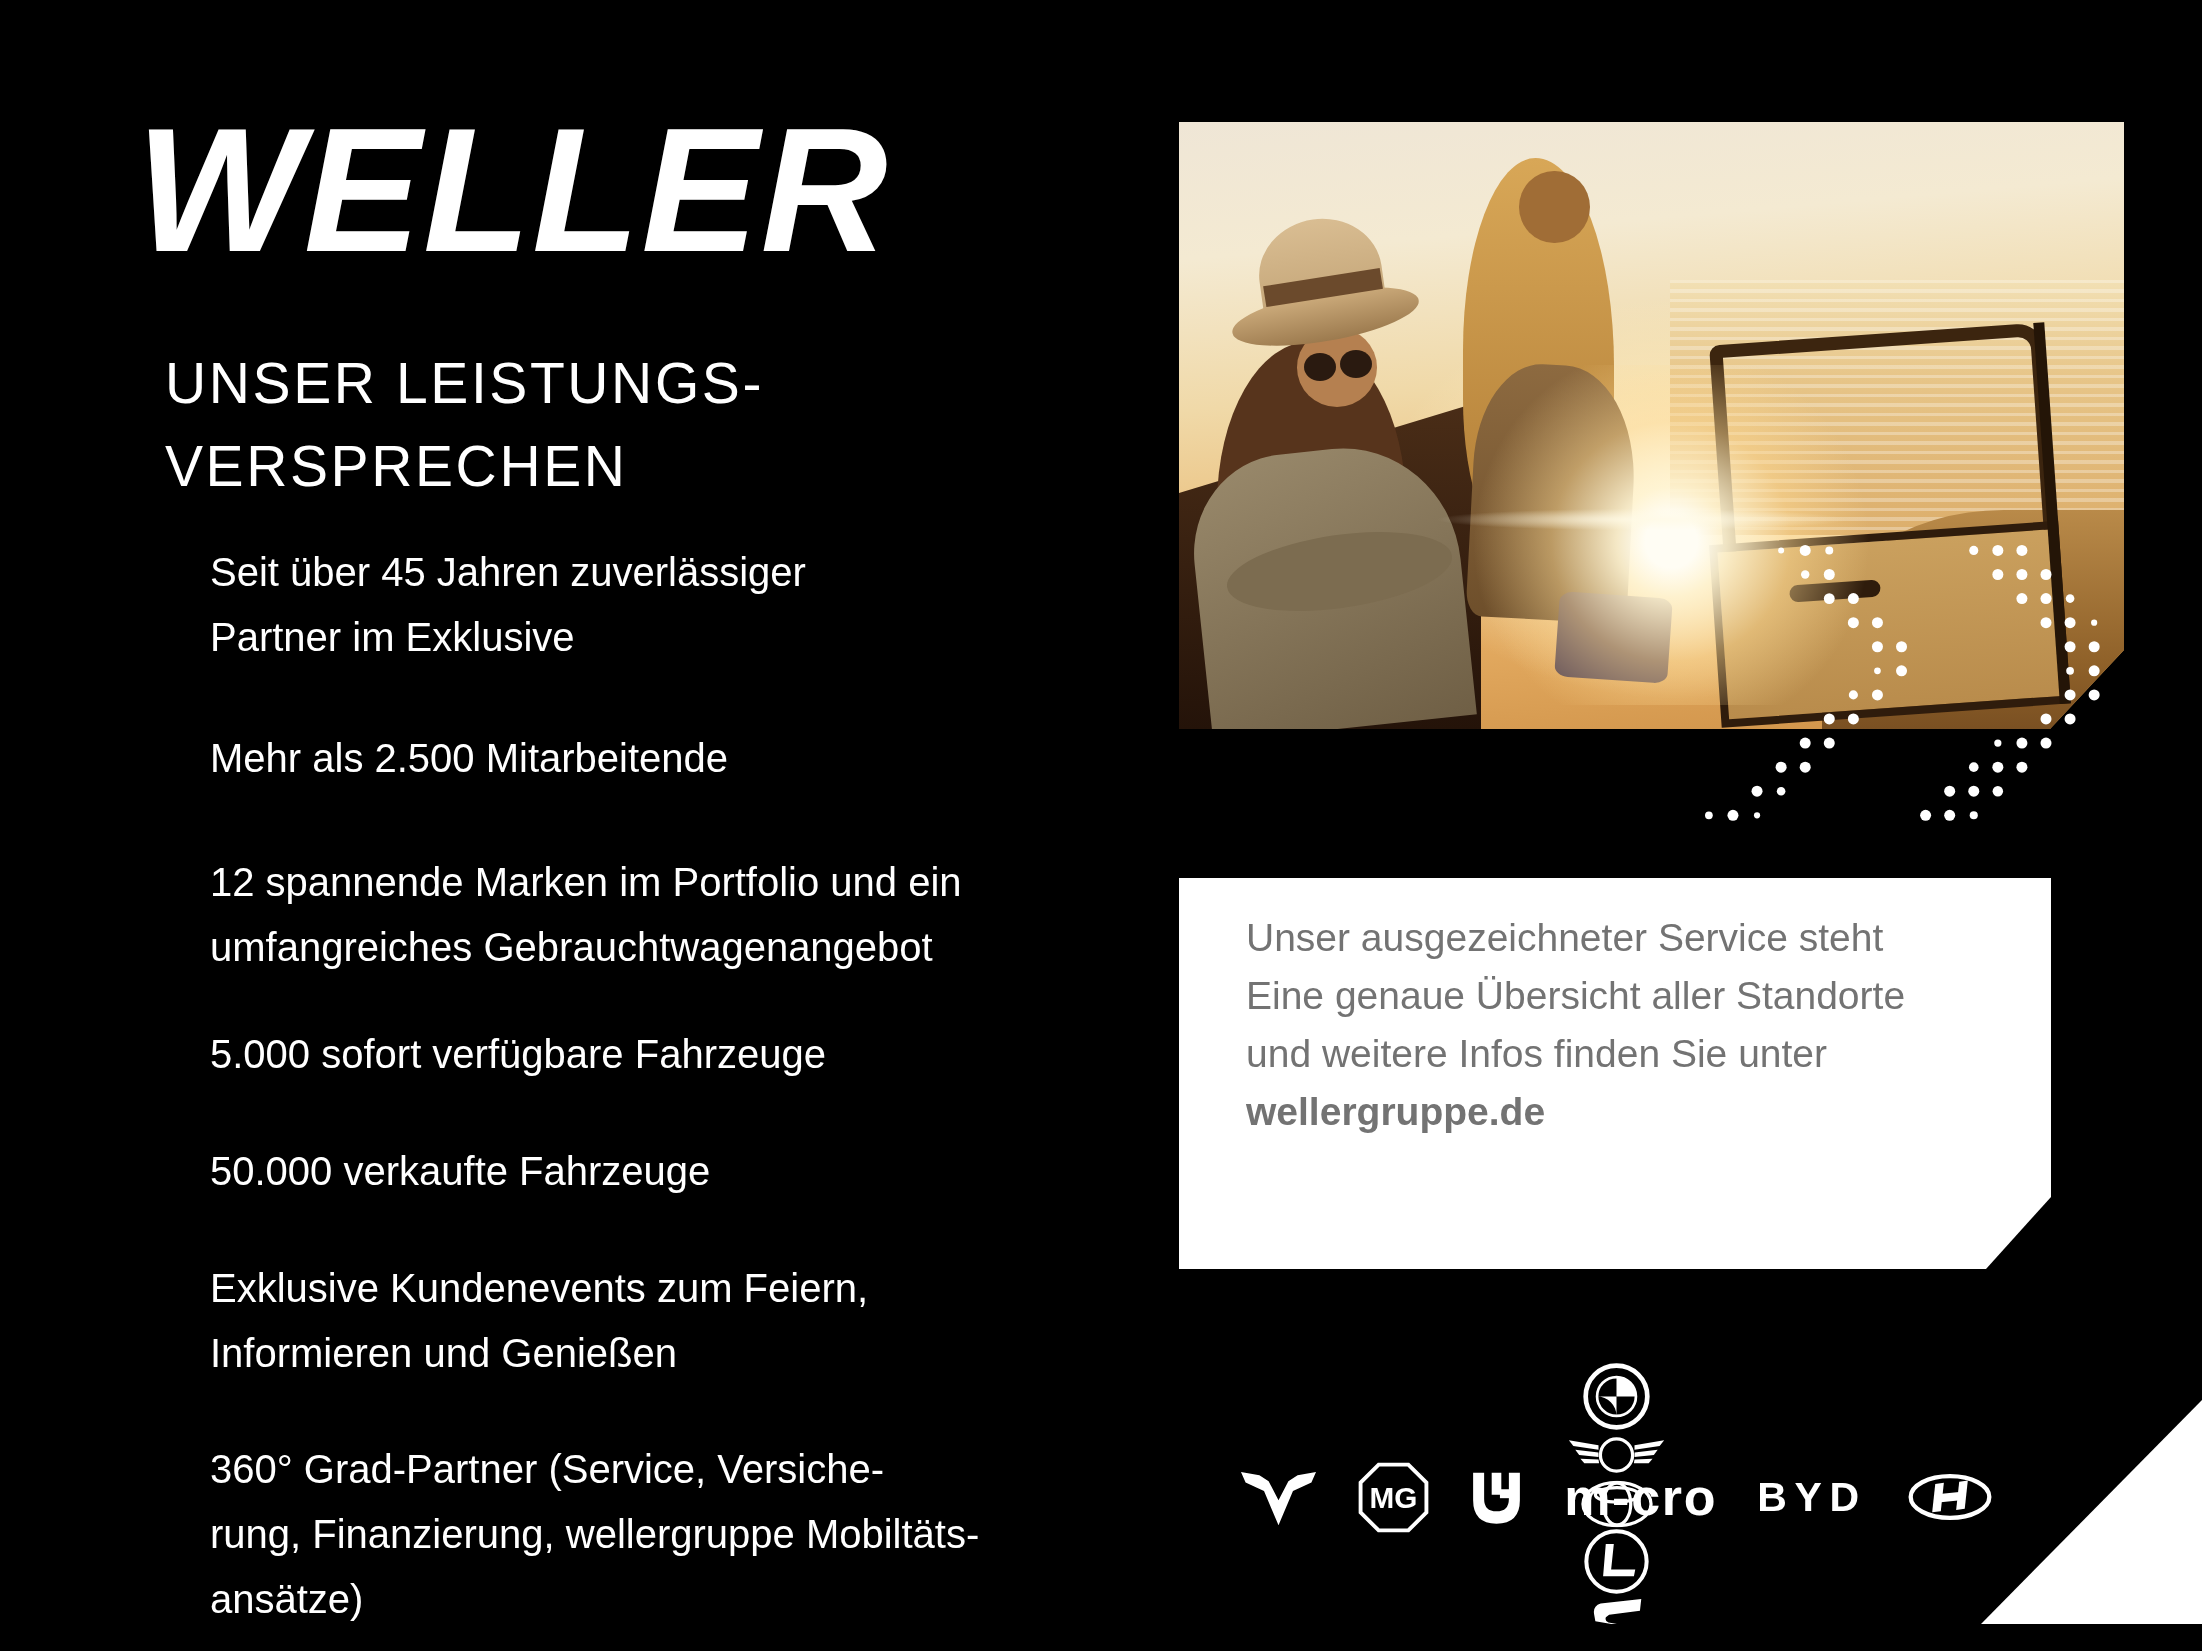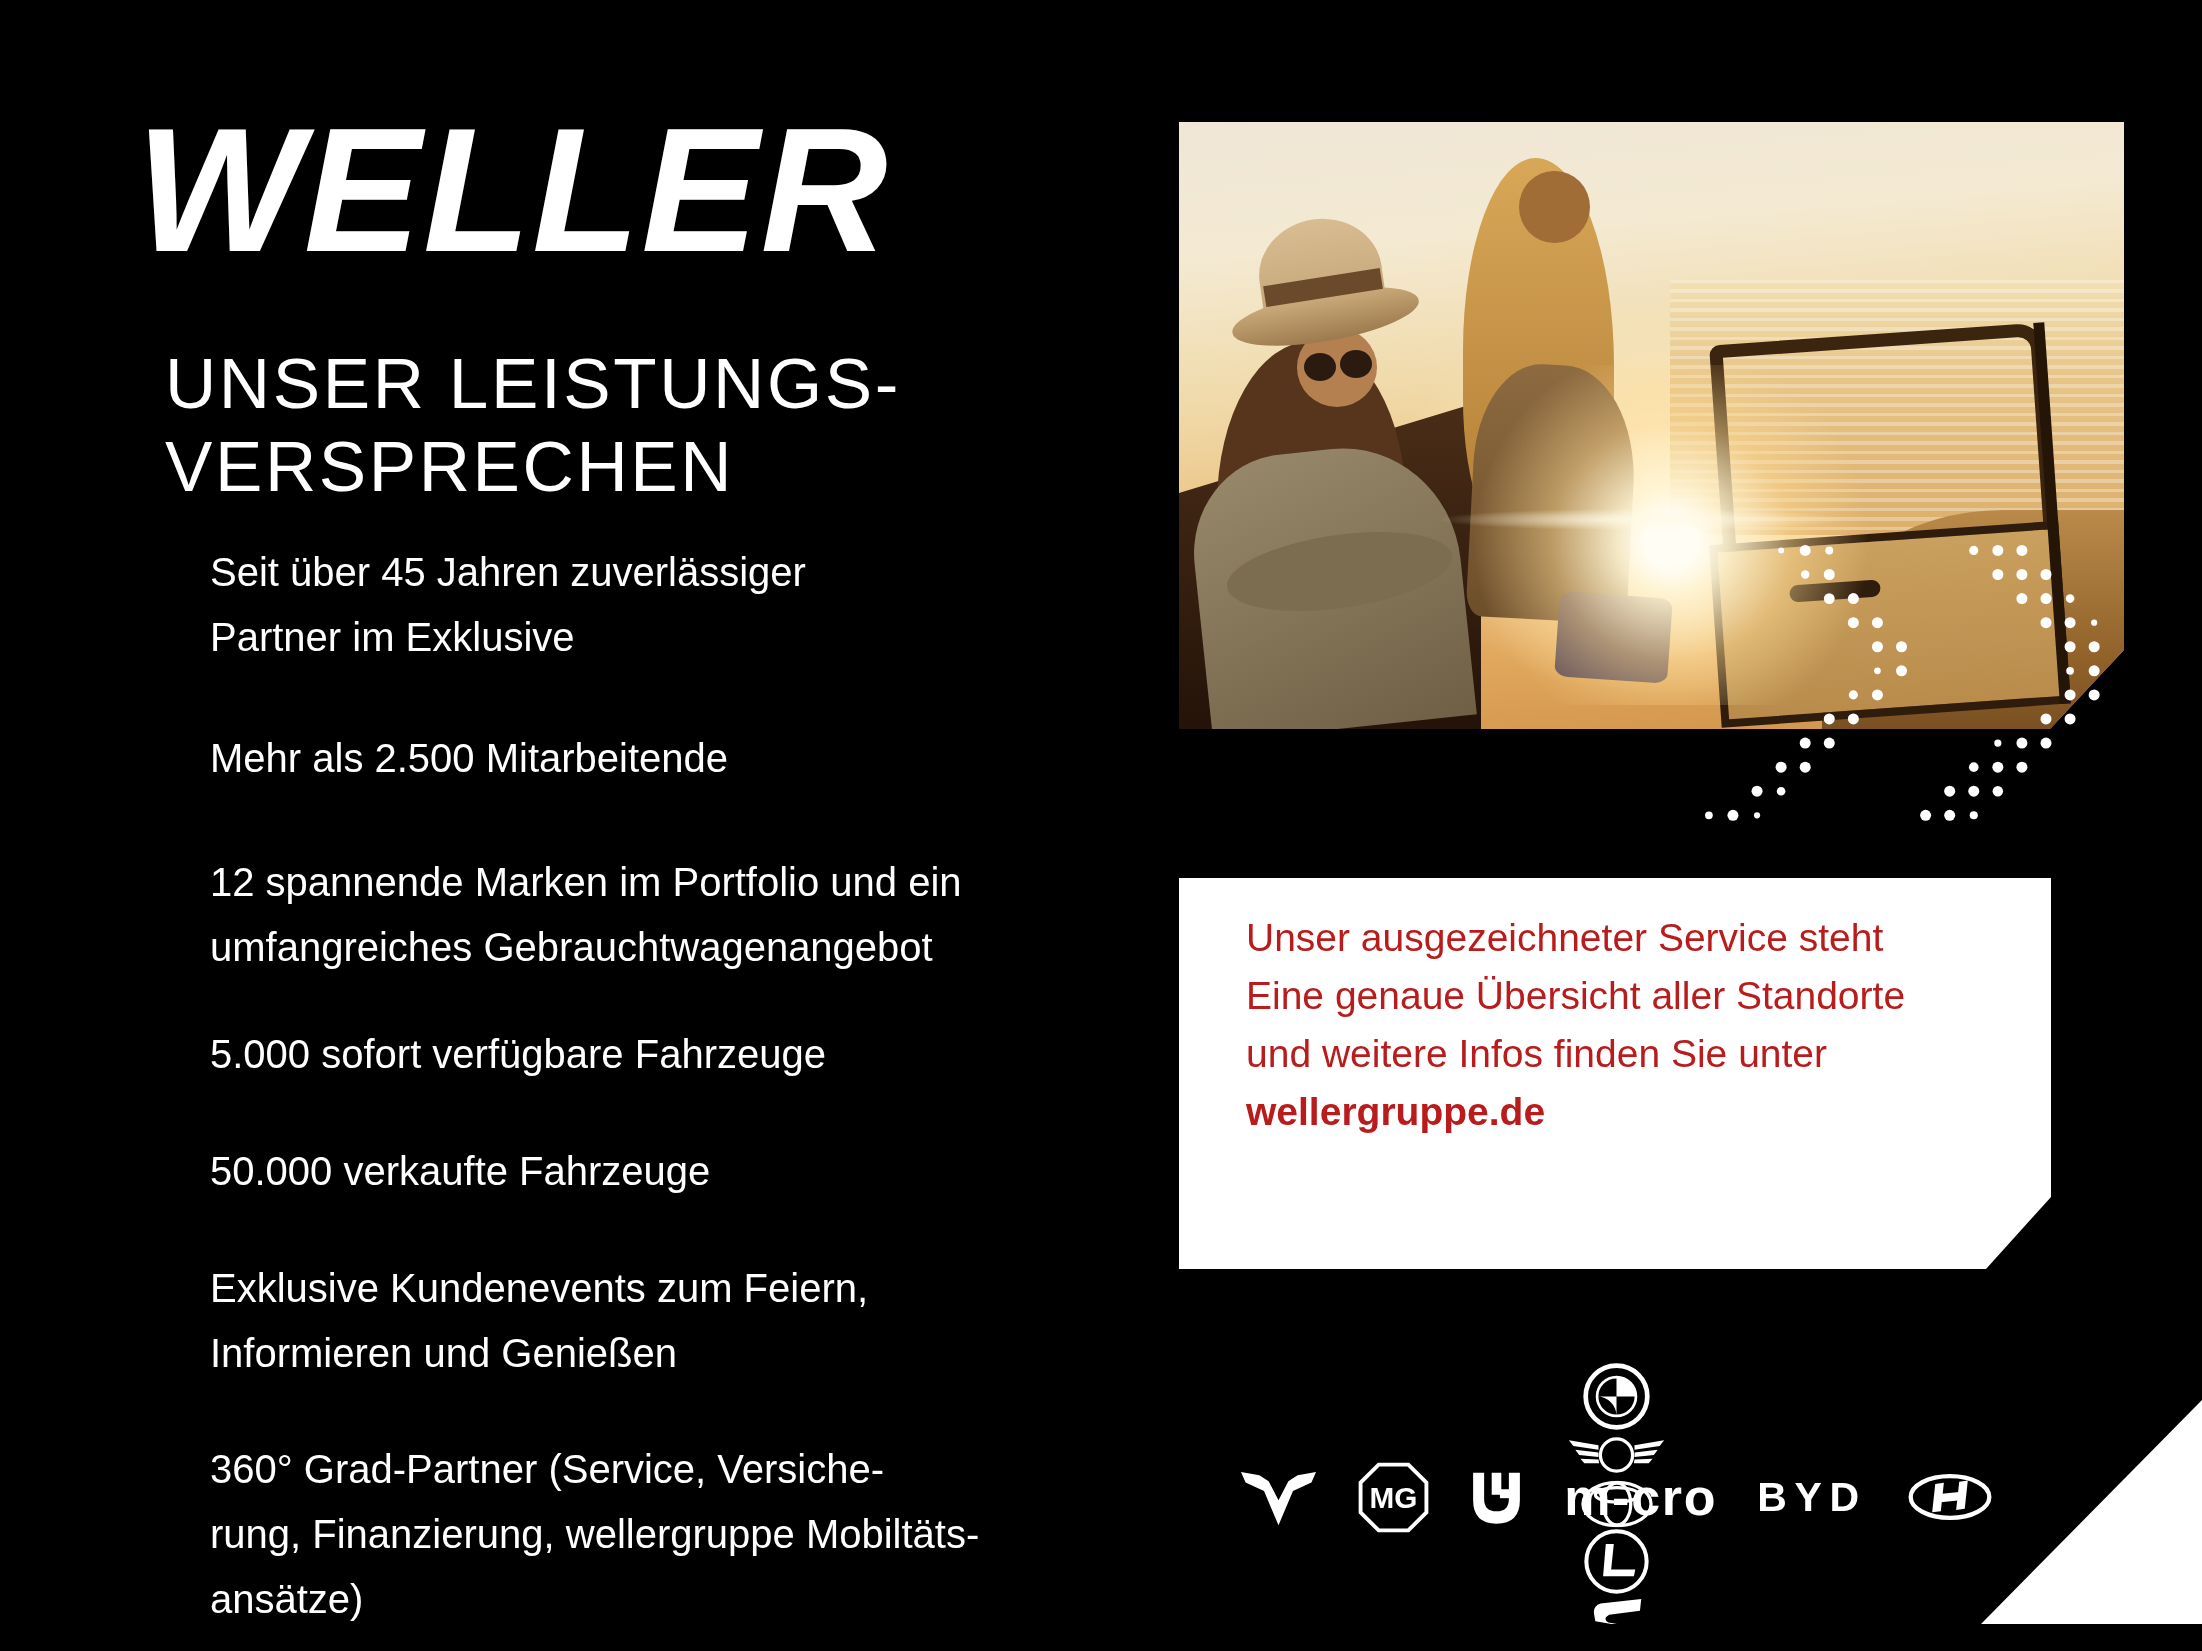--- a/index.html
+++ b/index.html
@@ -2,21 +2,21 @@
 <html style="font-size:13.8px"><head>
 <meta charset="utf-8">
 <style>
   html,body{margin:0;padding:0;background:#000;}
   .page{position:relative;width:2203px;height:1624px;background:#000;overflow:hidden;
         font-family:"Liberation Sans","DejaVu Sans",sans-serif;color:#fff;}
 
   
   .logo{position:absolute;left:136px;top:102px;font-size:176px;line-height:1;
         font-weight:700;font-style:italic;letter-spacing:1.7px;white-space:nowrap;}
-  .heading{position:absolute;left:165px;top:342px;font-size:71px;line-height:83px;
+  .heading{position:absolute;left:165px;top:342px;font-size:57px;line-height:83px;
            letter-spacing:2.6px;font-weight:400;white-space:nowrap;}
   .promises{position:absolute;left:0;top:0;width:1153px;height:1652px;margin:0;padding:0;list-style:none;}
   .promise{position:absolute;left:129px;display:flex;gap:31px;}
   .promise:nth-child(1){top:540px}
   .promise:nth-child(2){top:726px}
   .promise:nth-child(3){top:850px}
   .promise:nth-child(4){top:1022px}
   .promise:nth-child(5){top:1139px}
   .promise:nth-child(6){top:1256px}
   .promise:nth-child(7){top:1437px}
@@ -69,21 +69,21 @@
   .door-edge{right:0;top:0;width:3%;height:100%;background:#241507;}
   .ph-sun{left:30%;top:40%;width:46%;height:56%;
           background:radial-gradient(circle at 48% 52%,#fffdf4 0 26px,rgba(255,244,210,.92) 55px,rgba(255,220,150,.5) 120px,rgba(255,220,150,0) 198px);}
   .ph-flare{left:18%;top:63%;width:62%;height:5%;border-radius:50%;
           background:radial-gradient(ellipse 50% 50% at 50% 50%,rgba(255,250,230,.85),rgba(255,250,230,0) 70%);}
 
   
   .halftone{position:absolute;left:1702px;top:540px;width:430px;height:284px;}
 
   
-  .card{position:absolute;left:1179px;top:878px;width:872px;height:391px;background:#fff;color:#b91c1c;
+  .card{position:absolute;left:1179px;top:878px;width:872px;height:391px;background:#fff;color:#737373;
         padding:31px 52px 0 67px;box-sizing:border-box;
         clip-path:polygon(0 0,100% 0,100% calc(100% - 72px),calc(100% - 65px) 100%,0 100%);}
   .card-line{font-size:39px;line-height:58px;white-space:nowrap;}
   .card-line .b{font-weight:700;}
 
   
   .brands-row{position:absolute;display:flex;justify-content:space-between;align-items:center;}
   .row1{left:1244px;top:1363px;width:745px;height:76px;flex-direction:column;}
   .row2{left:1239px;top:1461px;width:754px;height:72px;}
   .brand{display:flex;align-items:center;justify-content:center;}

